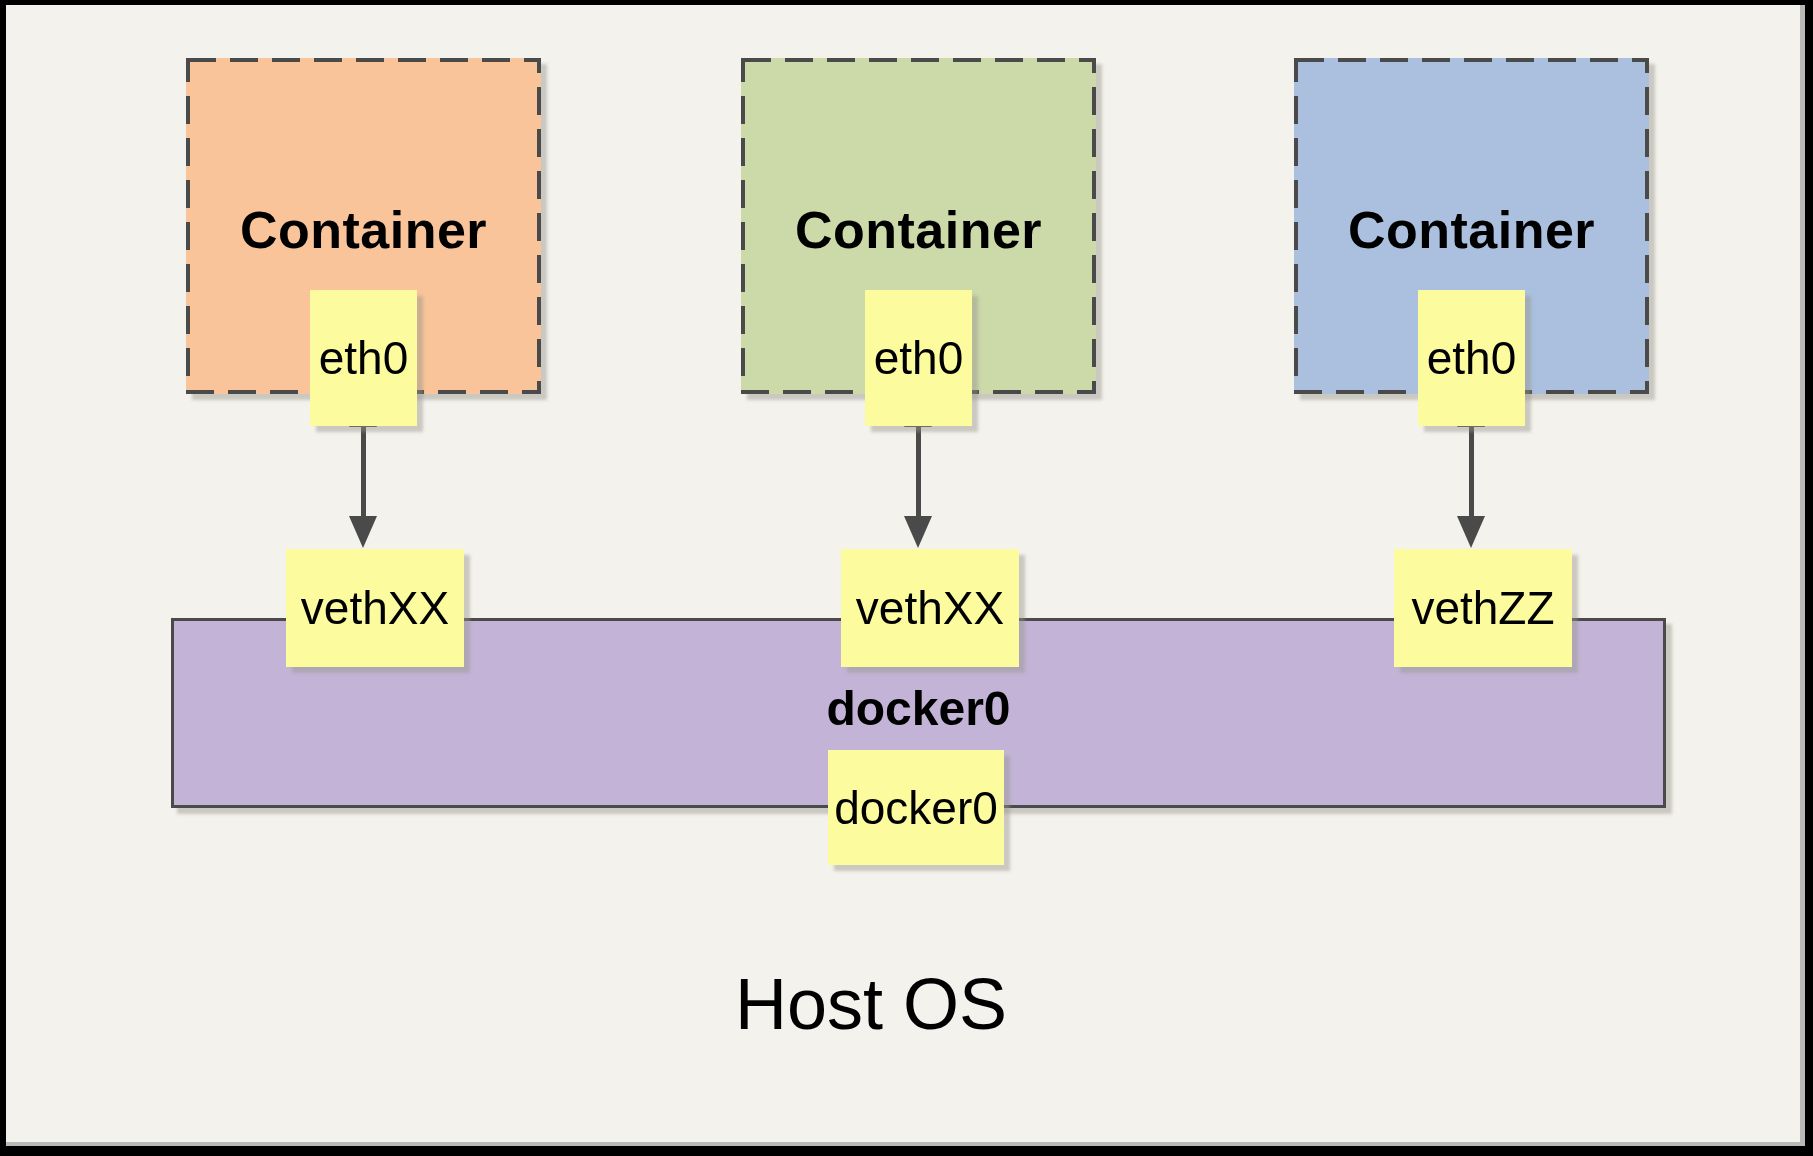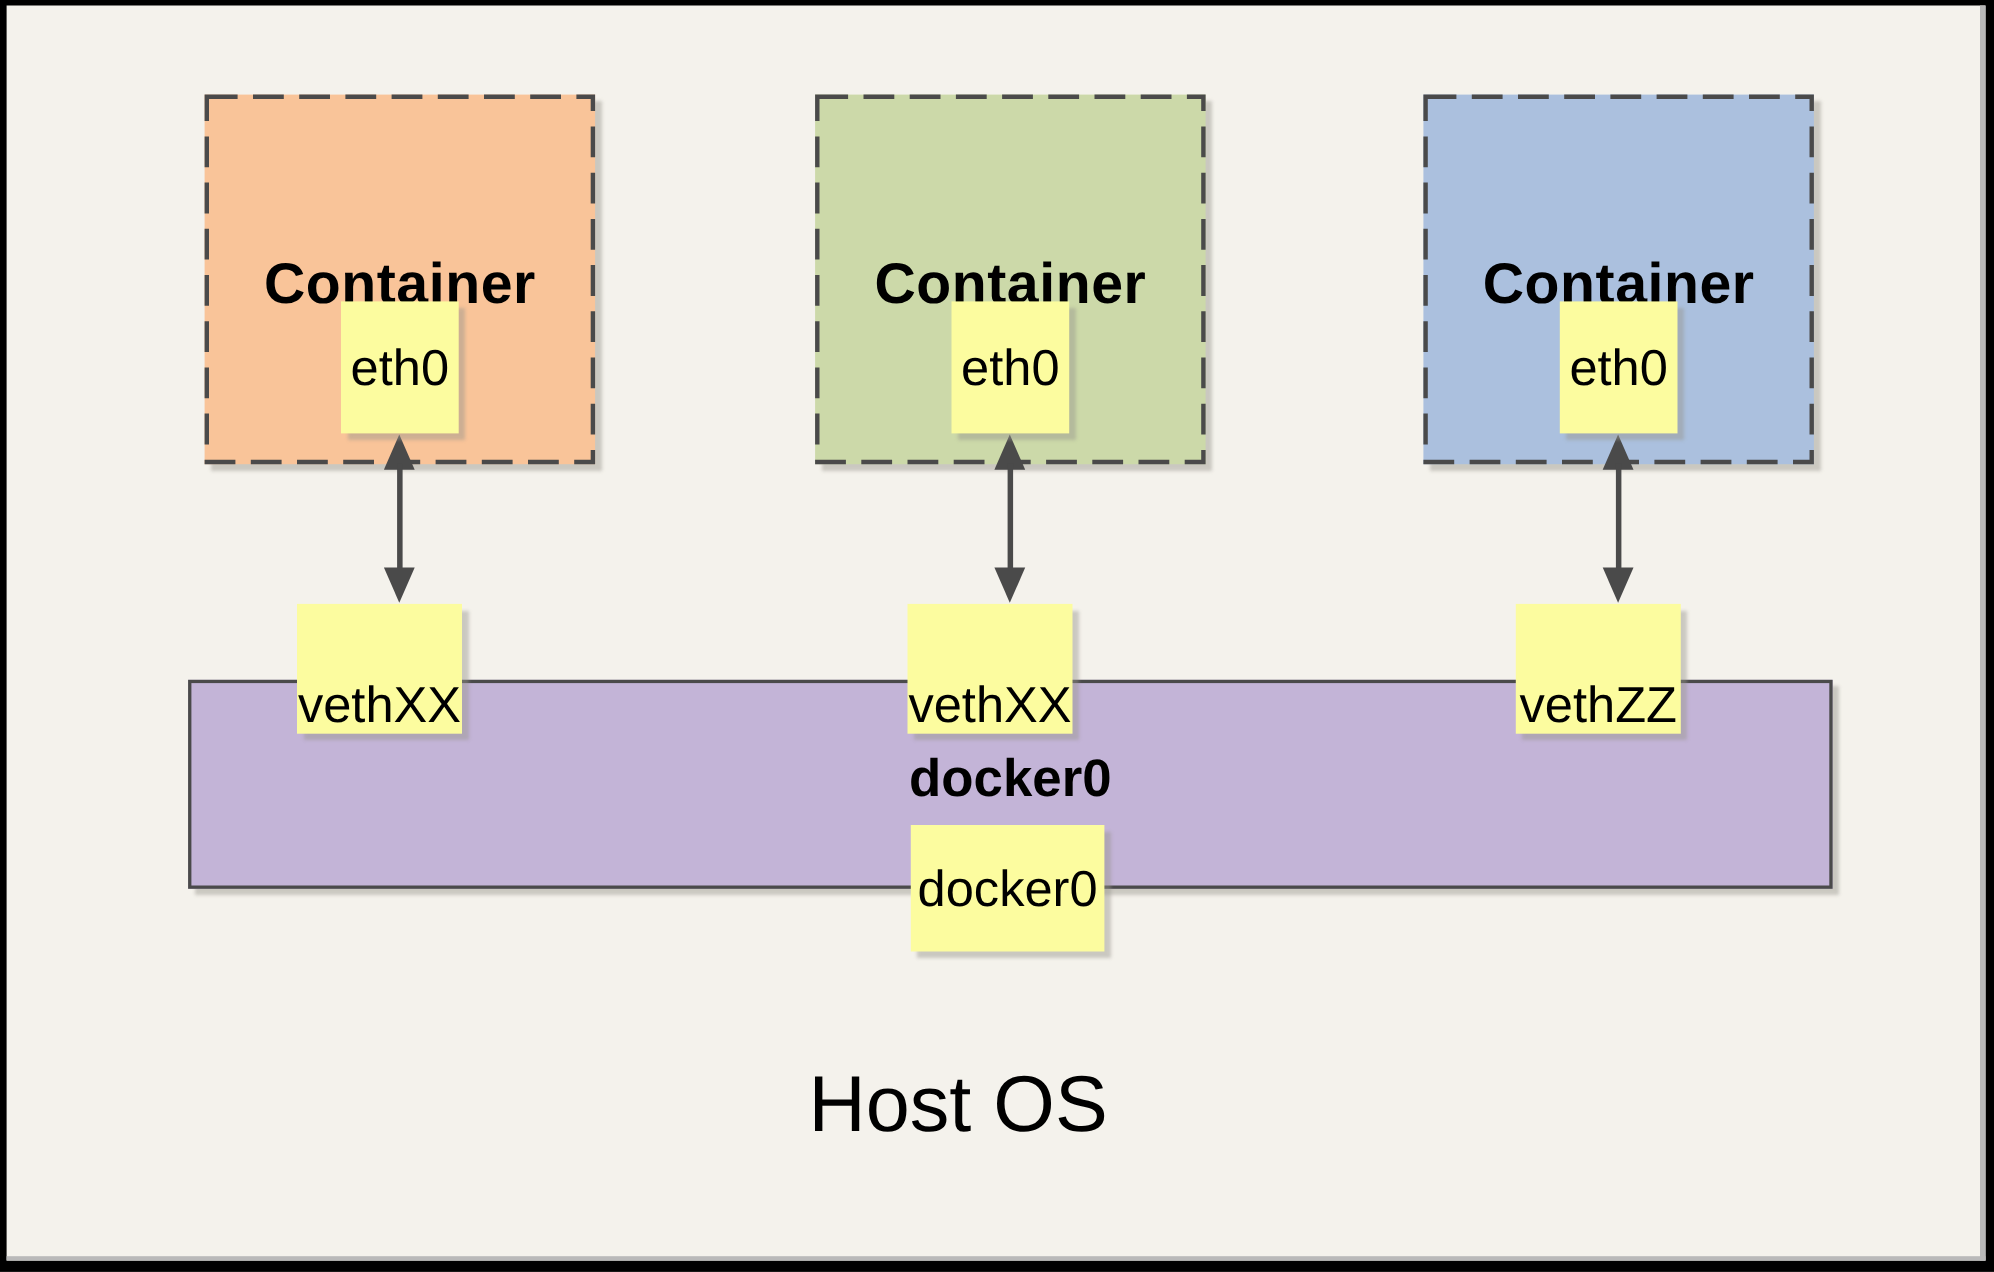--- a/index.html
+++ b/index.html
@@ -32,21 +32,20 @@
   }
   .col-1 { left: 180px; }
   .col-2 { left: 735px; }
   .col-3 { left: 1288px; }
 
   .container-box {
     position: absolute;
     left: 0; top: 0;
     width: 355px; height: 336px;
     box-shadow: 6px 6px 3px rgba(150,148,140,0.45);
-    margin-top: 28px;
   }
   .container-box svg.dash {
     position: absolute;
     left: 0; top: 0;
     width: 355px; height: 336px;
     overflow: visible;
   }
   .container-label {
     position: absolute;
     left: 0; top: 142px;
@@ -62,29 +61,28 @@
     position: absolute;
     background: #fcfc9f;
     box-shadow: 6px 6px 3px rgba(150,148,140,0.45);
     display: flex;
     align-items: center;
     justify-content: center;
     font-size: 46px;
     color: #000;
   }
   .eth-box {
-    left: 124px; top: 216px;
-    width: 107px; height: 120px;
+    left: 124px; top: 232px;
+    width: 107px; height: 136px;
     z-index: 4;
   }
   .veth-box {
-    left: 84px; top: 491px;
-    width: 150px; height: 118px;
+    left: 100px; top: 491px;
+    width: 178px; height: 118px;
     z-index: 4;
-    align-items: flex-end;
   }
 
   
   .arrow {
     position: absolute;
     left: 162px; top: 337px;
     width: 31px; height: 153px;
     z-index: 2;
   }
   .arrow .shaft {

